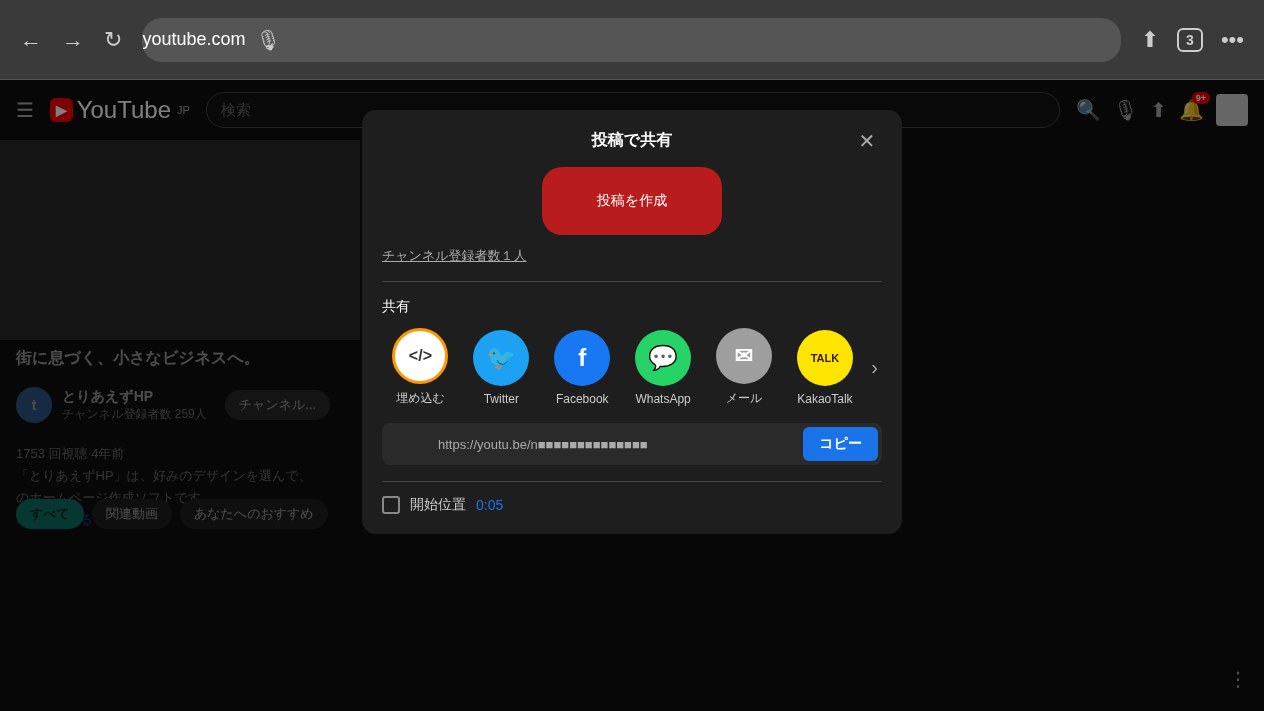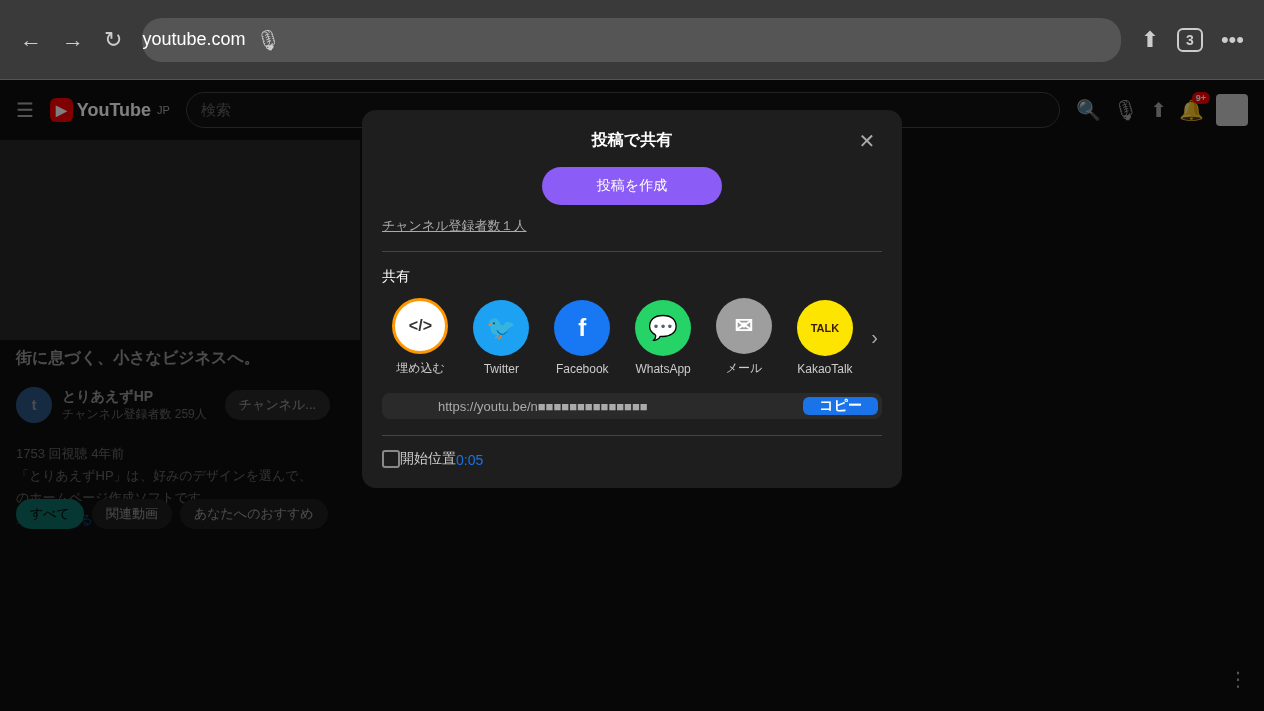--- a/index.html
+++ b/index.html
@@ -99,22 +99,22 @@
     .yt-logo-icon {
       background: #ff0000;
       border-radius: 6px;
       padding: 4px 6px;
       color: #fff;
       font-size: 14px;
       font-weight: bold;
     }
     .yt-logo-text {
       color: #fff;
-      font-size: 18px;
-      font-weight: bold;
+      font-size: 24px;
+      font-weight: normal;
     }
     .yt-logo-jp {
       color: #aaa;
       font-size: 11px;
       margin-left: 2px;
       vertical-align: super;
     }
     .yt-search-bar {
       flex: 1;
       background: #121212;
@@ -269,25 +269,25 @@
       height: 30px;
       display: flex;
       align-items: center;
       justify-content: center;
     }
 
     .create-post-btn {
       display: block;
       width: 180px;
       margin: 8px auto 12px;
-      background: #8b5cf6;
+      background: #b91c1c;
       color: #fff;
       border: none;
       border-radius: 20px;
-      padding: 10px 20px;
+      padding: 25px 20px;
       font-size: 14px;
       cursor: pointer;
       text-align: center;
     }
 
     .subscriber-count {
       color: #aaa;
       font-size: 13px;
       text-align: left;
       margin-bottom: 16px;
@@ -374,37 +374,38 @@
       overflow: hidden;
       white-space: nowrap;
       text-overflow: ellipsis;
       margin-left: 44px;
     }
     .copy-btn {
       background: #1a73e8;
       color: #fff;
       border: none;
       border-radius: 6px;
-      padding: 0 16px;
+      padding: 8px 16px;
       font-size: 14px;
       cursor: pointer;
       font-weight: 600;
       white-space: nowrap;
     }
 
     .modal-divider2 {
       border: none;
       border-top: 1px solid #444;
       margin-bottom: 14px;
     }
 
     
     .start-position-row {
       display: flex;
-      align-items: flex-end;
+      align-items: center;
+      gap: 10px;
     }
     .checkbox-box {
       width: 18px;
       height: 18px;
       border: 2px solid #888;
       border-radius: 3px;
       background: transparent;
       cursor: pointer;
       display: flex;
       align-items: center;

